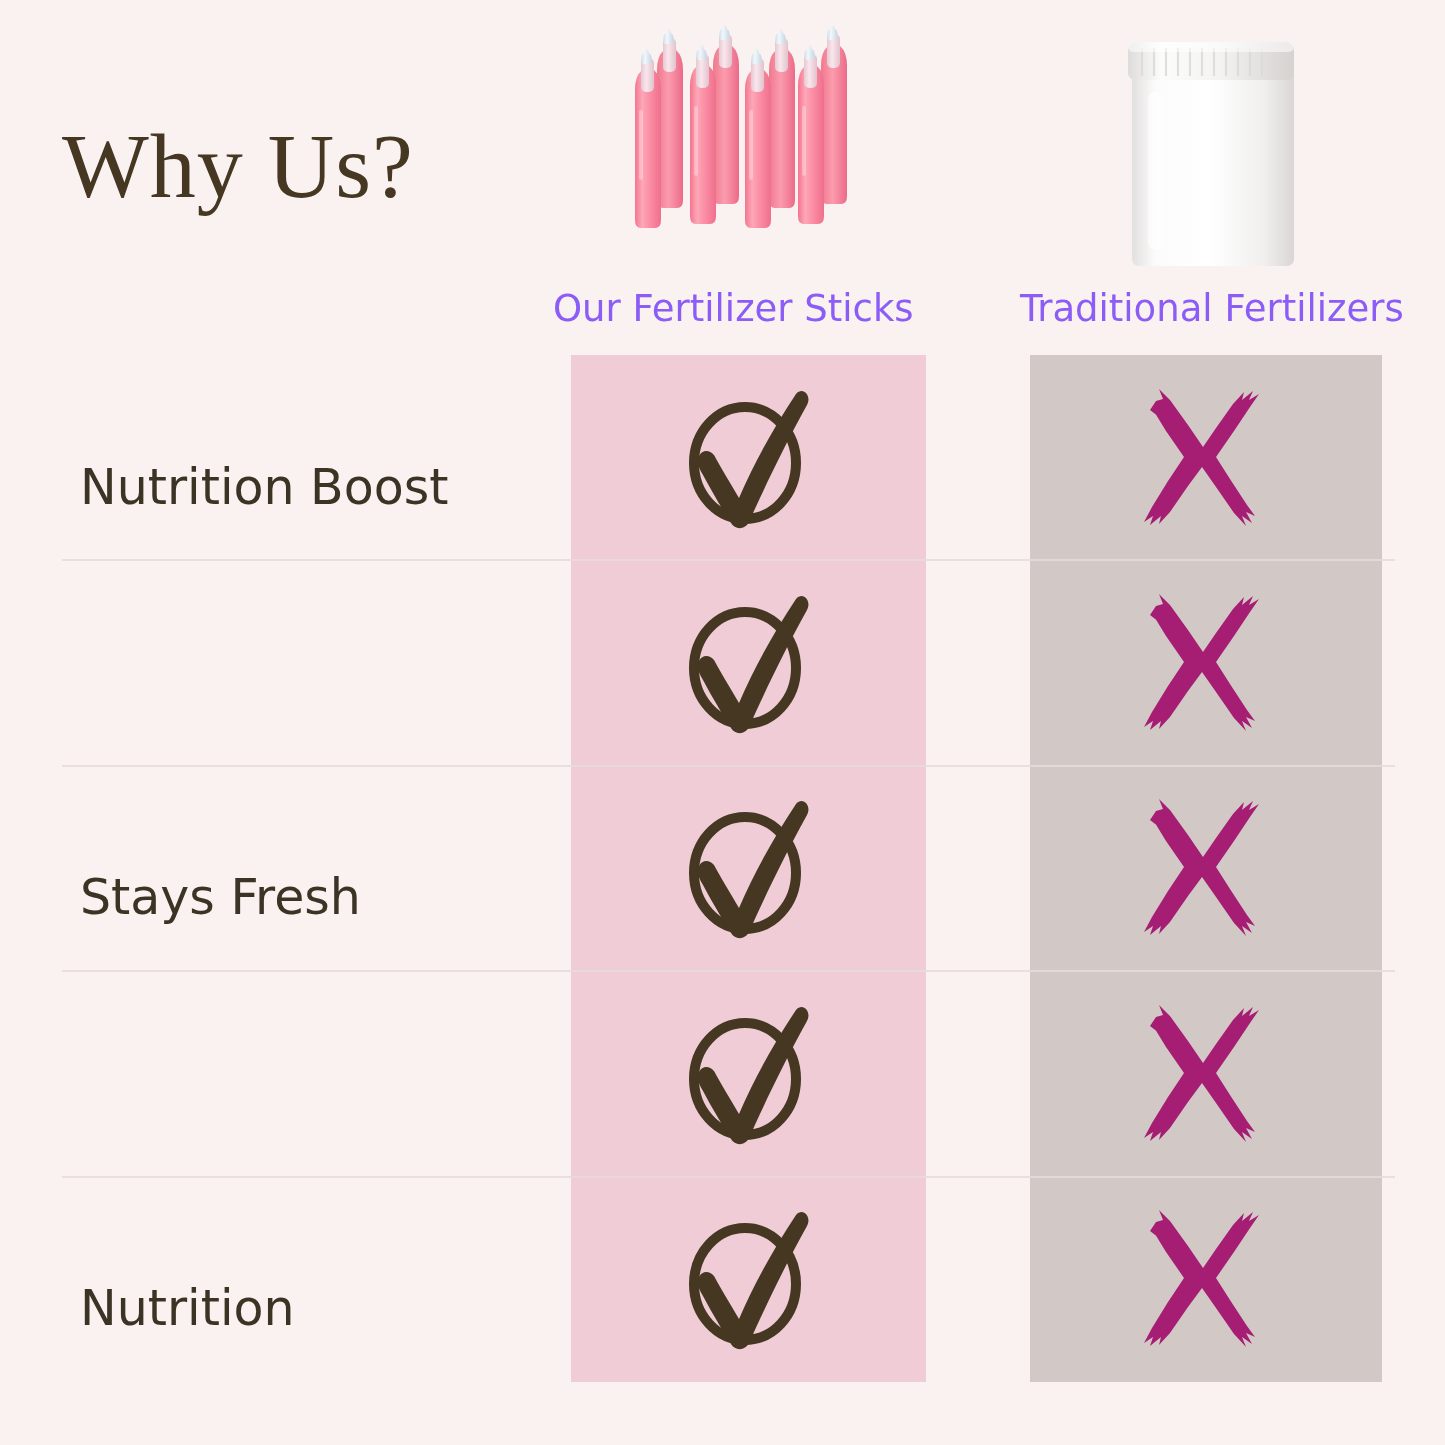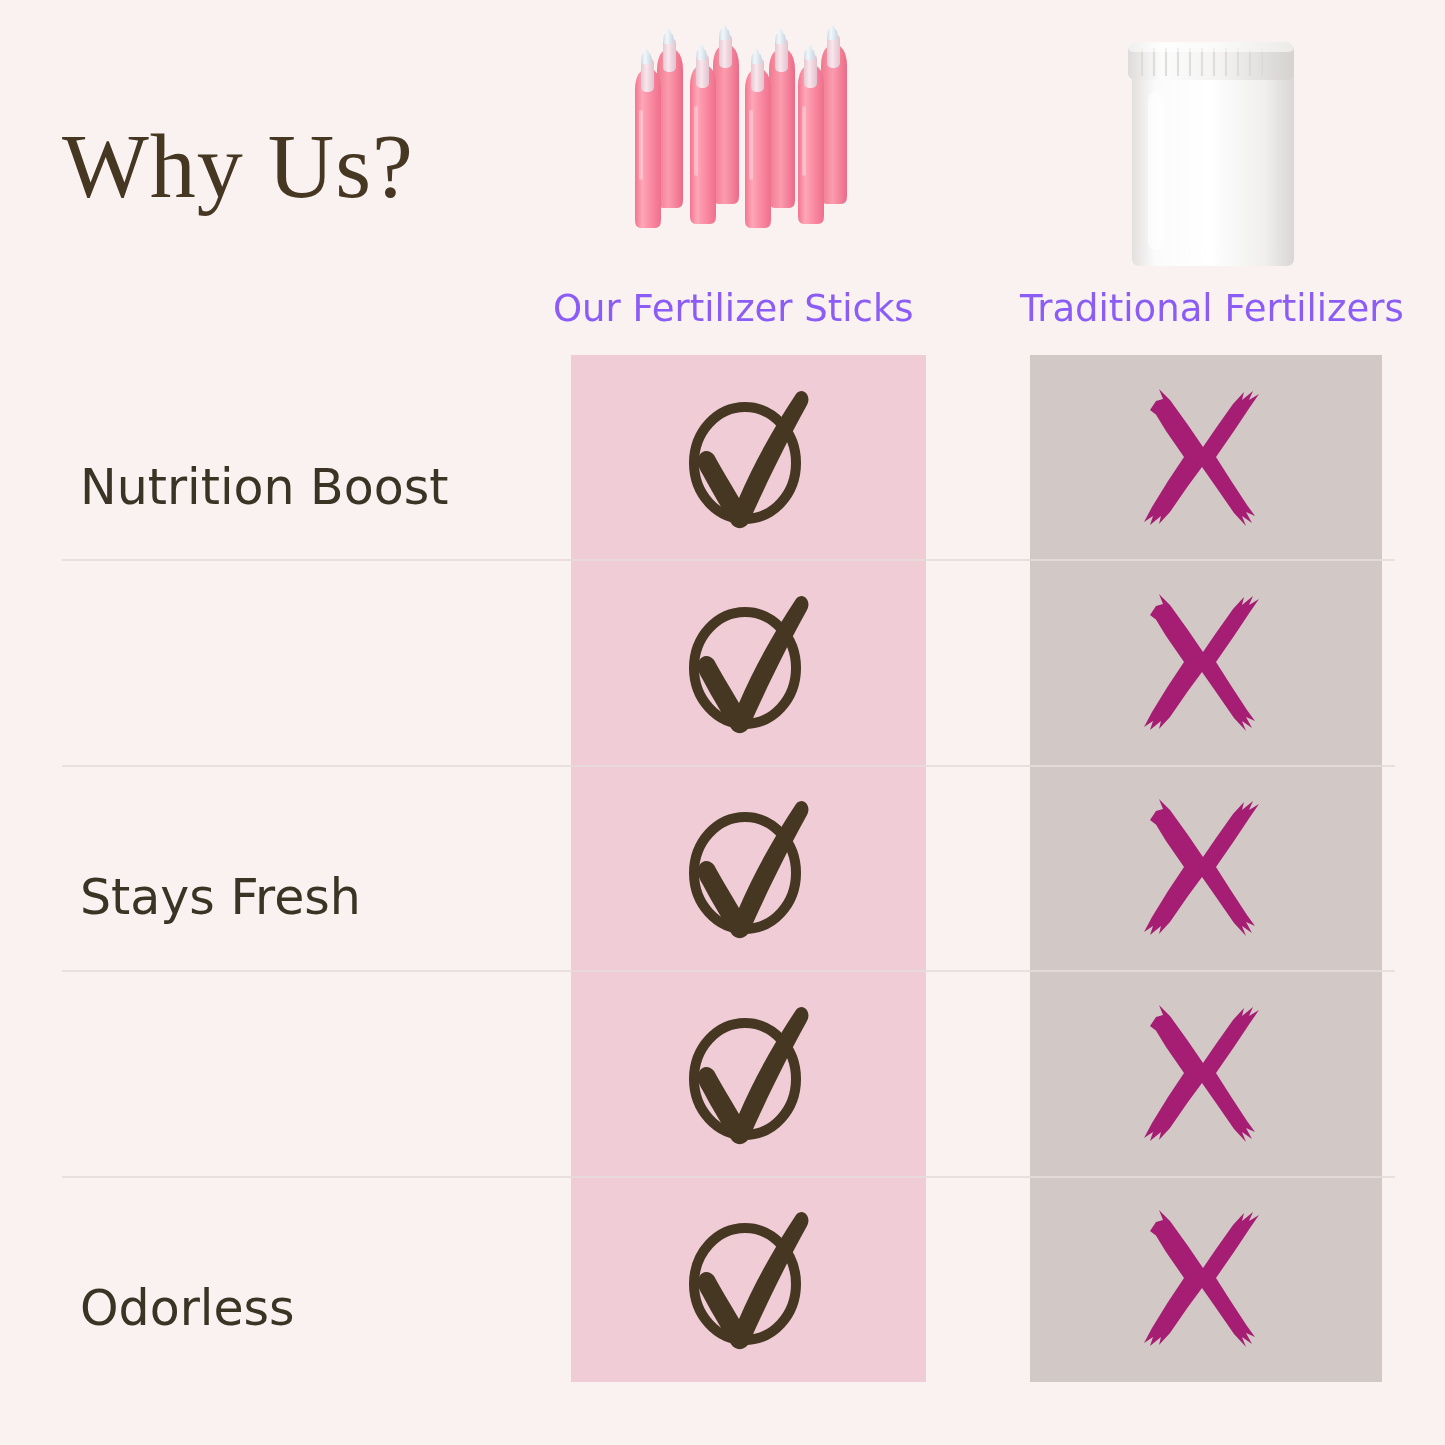--- a/index.html
+++ b/index.html
@@ -295,21 +295,21 @@
           </svg>
         </div>
         <div class="cell-mark cell-theirs" style="color: rgb(165, 30, 116);">
           <svg viewBox="0 0 150 150">
             <use href="#sym-cross"></use>
           </svg>
         </div>
       </div>
       <div class="row-divider" style="top: 1175.6px;"></div>
       <div class="row" style="top: 1176.6px; height: 205.4px;">
-        <div class="row-label">Odorless</div>
+        <div class="row-label">Nutrition</div>
         <div class="cell-mark cell-ours" style="color: rgb(69, 55, 33);">
           <svg viewBox="0 0 150 150">
             <use href="#sym-check"></use>
           </svg>
         </div>
         <div class="cell-mark cell-theirs" style="color: rgb(165, 30, 116);">
           <svg viewBox="0 0 150 150">
             <use href="#sym-cross"></use>
           </svg>
         </div>

